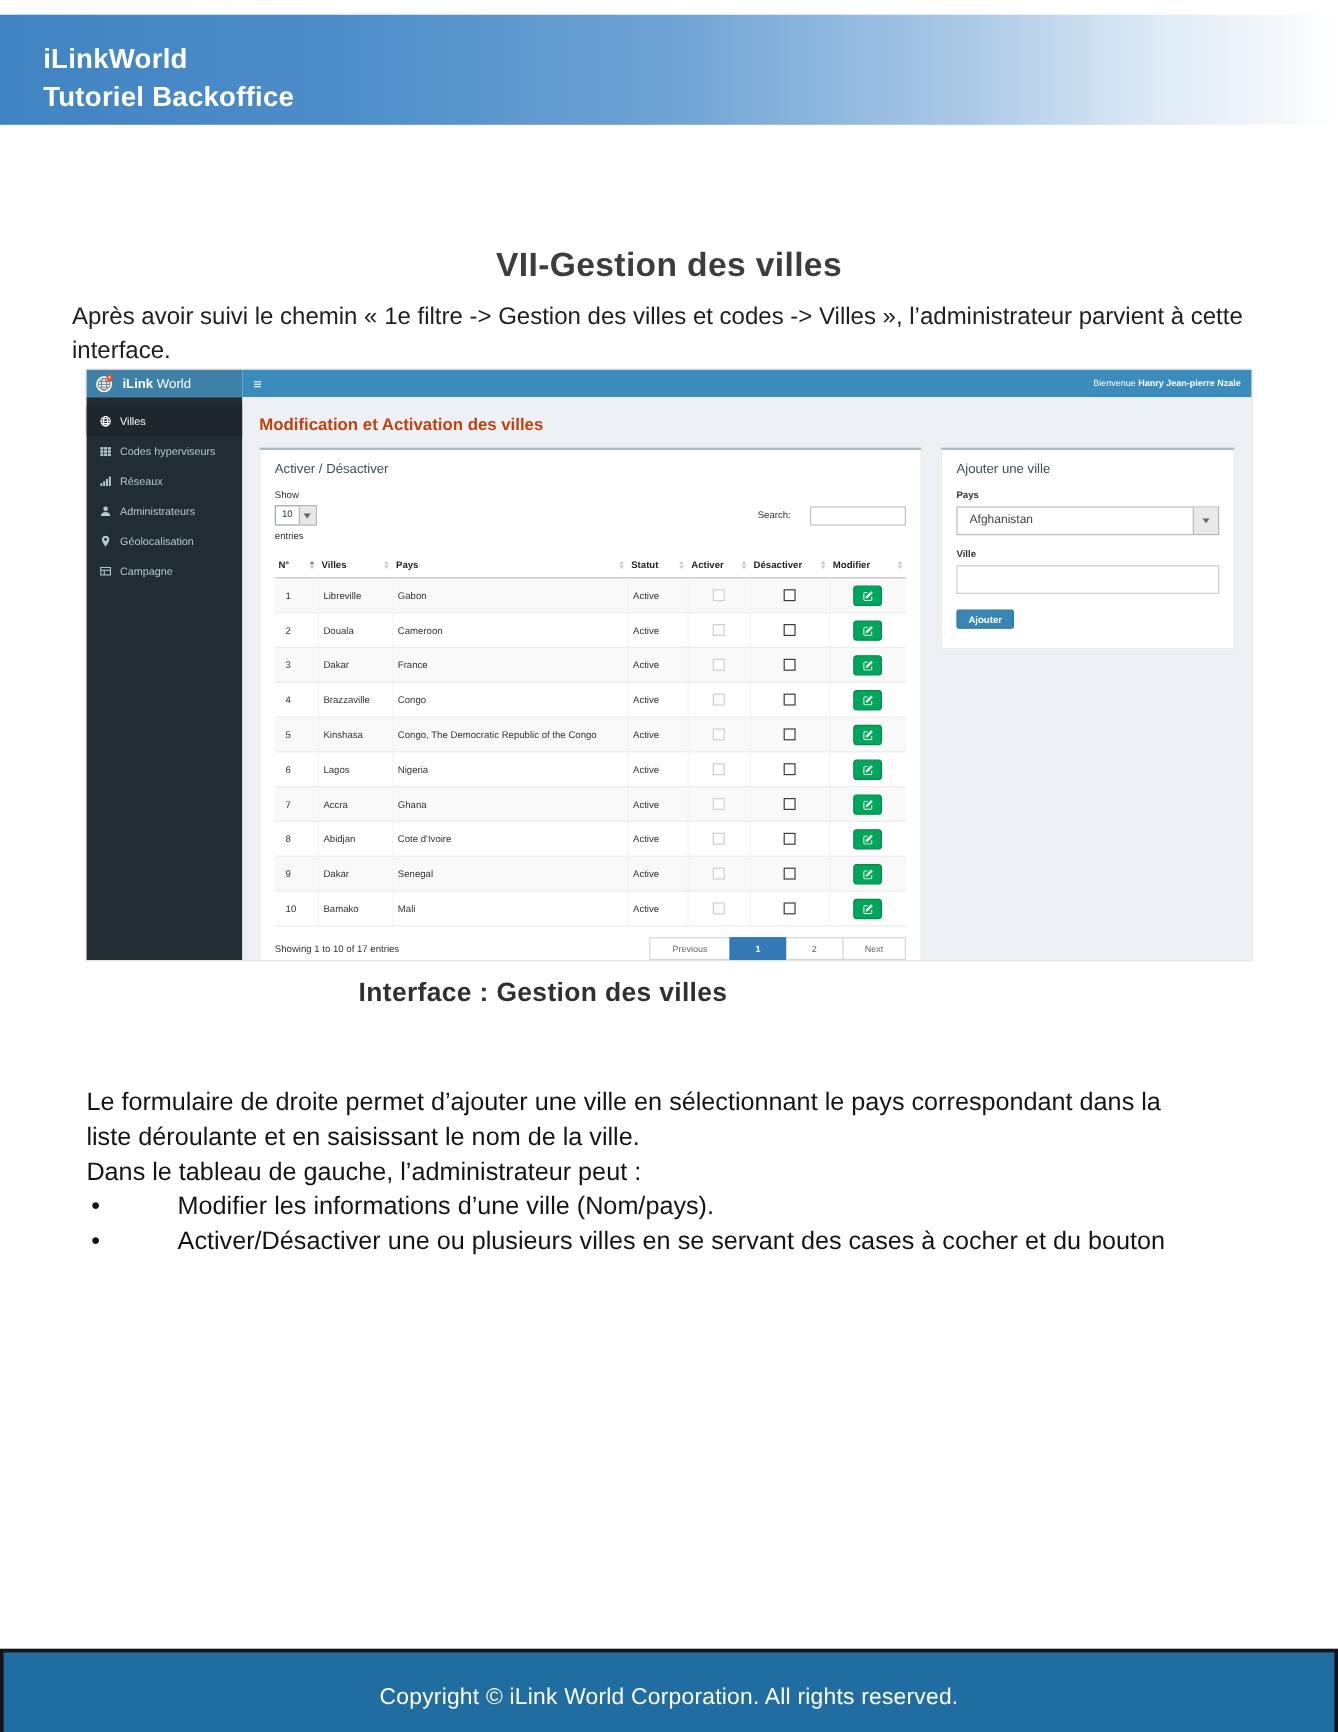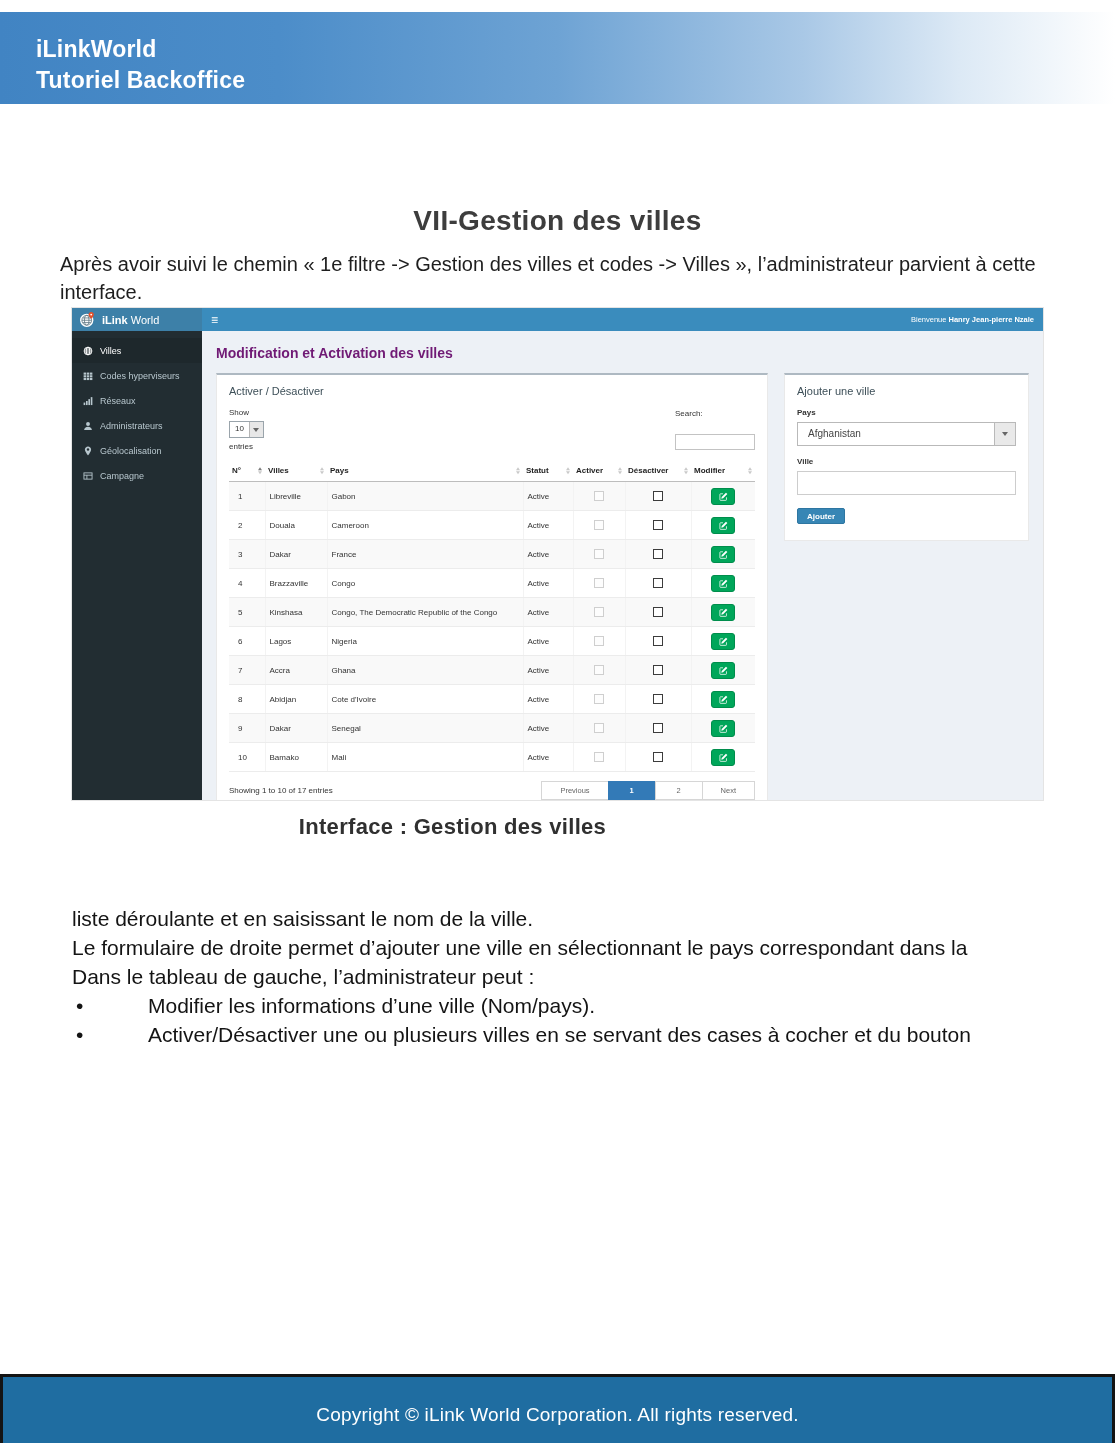--- a/index.html
+++ b/index.html
@@ -44,36 +44,36 @@
   .welcome b{font-weight:700;}
 
   .app-main{flex:1;display:flex;min-height:0;}
   .app-sidebar{width:130px;flex:none;background:#222d32;padding-top:7px;box-sizing:border-box;}
   .side-item{height:25px;display:flex;align-items:center;gap:7px;padding-left:11px;
     color:#b8c7ce;font-size:9px;cursor:pointer;}
   .side-item.active{background:#1e282c;color:#ffffff;}
   .side-item svg{width:10px;height:10px;flex:none;}
 
   .app-content{flex:1;background:#edf1f6;padding:0 14px;box-sizing:border-box;overflow:hidden;}
-  .content-heading{margin-top:14px;font-size:14px;font-weight:700;color:#701a75;}
+  .content-heading{margin-top:14px;font-size:14px;font-weight:700;color:#c2410c;}
   .panels{display:flex;gap:16px;margin-top:12px;align-items:flex-start;}
   .panel{background:#fff;border:1px solid #e9e9e9;border-top:2px solid #aeb9c2;box-sizing:border-box;}
   .table-panel{width:552px;padding:8px 12px 12px;}
   .add-panel{width:273px;padding:8px 12px 16px;}
   .panel-title{font-size:11px;color:#3d4f58;margin-top:2px;}
 
   .controls{display:flex;justify-content:space-between;align-items:center;margin-top:11px;
     font-size:8px;color:#333;}
   .length{display:flex;align-items:flex-start;gap:4px;flex-direction:column;}
   .mini-select{display:inline-flex;align-items:stretch;border:1px solid #9aa4ab;background:#fff;
     height:15px;font-size:8px;cursor:pointer;}
   .mini-select .val{padding:2px 5px 0 5px;}
   .mini-select .arrow-box{width:13px;background:#e7e7e7;border-left:1px solid #b5b5b5;
     display:flex;align-items:center;justify-content:center;}
-  .search{display:flex;gap:16px;flex-direction:column;}
+  .search{display:flex;align-items:center;gap:16px;}
   .search input{width:80px;height:16px;border:1px solid #c3c3c3;box-sizing:border-box;outline:none;}
 
   table{border-collapse:collapse;width:100%;margin-top:9px;table-layout:fixed;}
   th{font-size:8px;text-align:left;padding:6px 3px;border-bottom:1px solid #bdbdbd;
     color:#1f1f1f;position:relative;cursor:pointer;}
   .sort{position:absolute;right:3px;top:50%;transform:translateY(-50%);
     display:flex;flex-direction:column;gap:1.5px;}
   .tri-up{width:0;height:0;border-left:2.5px solid transparent;border-right:2.5px solid transparent;
     border-bottom:3.5px solid #c9c9c9;}
   .tri-down{width:0;height:0;border-left:2.5px solid transparent;border-right:2.5px solid transparent;
@@ -458,24 +458,24 @@
           </section>
         </div>
       </main>
     </div>
   </div>
 
   <div class="caption">Interface : Gestion des villes</div>
 
   <div class="doc-body" id="docBody">
       <div class="body-line">
+        <span>Le formulaire de droite permet d’ajouter une ville en sélectionnant le pays correspondant dans la</span>
+      </div>
+      <div class="body-line">
         <span>liste déroulante et en saisissant le nom de la ville.</span>
-      </div>
-      <div class="body-line">
-        <span>Le formulaire de droite permet d’ajouter une ville en sélectionnant le pays correspondant dans la</span>
       </div>
       <div class="body-line">
         <span>Dans le tableau de gauche, l’administrateur peut :</span>
       </div>
       <div class="body-line">
         <span class="bullet">•</span>
         <span>Modifier les informations d’une ville (Nom/pays).</span>
       </div>
       <div class="body-line">
         <span class="bullet">•</span>

